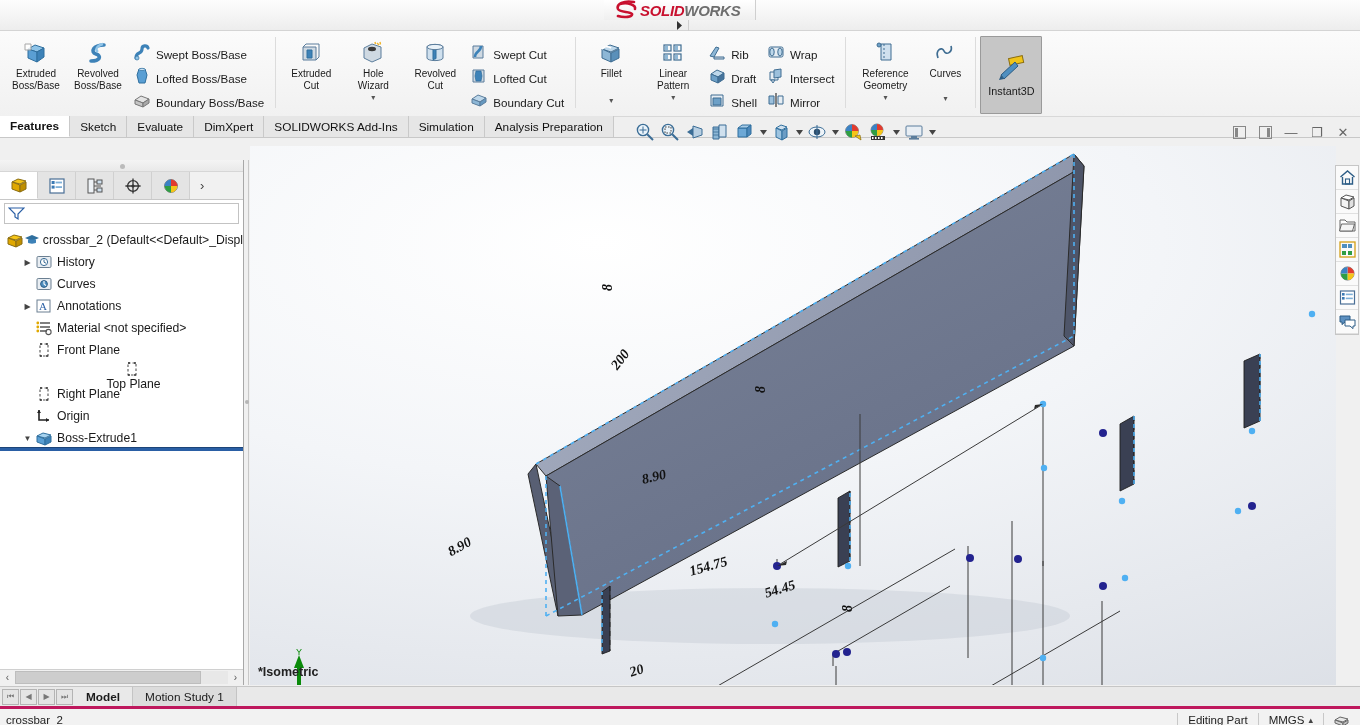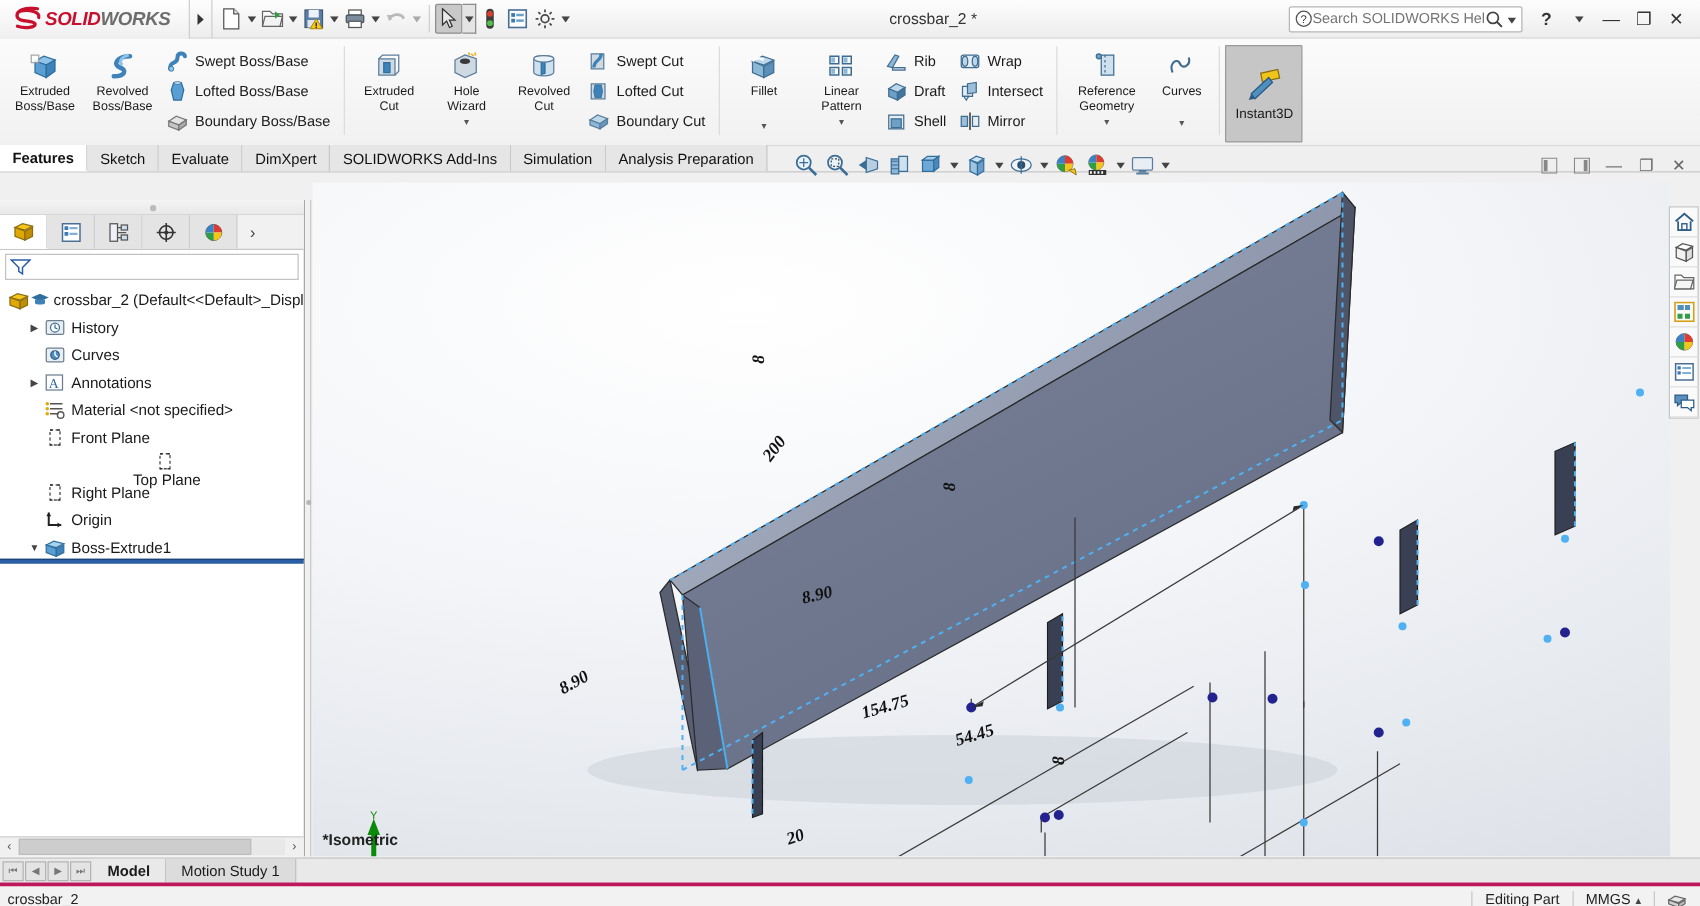--- a/index.html
+++ b/index.html
@@ -11,21 +11,21 @@
     overflow: hidden;
     background: #f0f0f0;
   }
   #app { position: relative; width: 1360px; height: 725px; }
 
   
   .titlebar {
     position: absolute; left: 0; top: 0; width: 1360px; height: 31px;
     background: linear-gradient(#fdfdfd, #ededed);
     border-bottom: 1px solid #d4d4d4;
-    display: flex; align-items: center;
+    display: flex; align-items: center; flex-direction: column;
   }
   .sw-logo {
     display: flex; align-items: center; height: 31px;
     padding: 0 8px 0 10px; min-width: 152px;
     background: linear-gradient(#ffffff,#efefef);
     border-right: 1px solid #cfcfcf;
   }
   .sw-logo .solid { color: #c8102e; font-weight: bold; font-size: 15px; font-style: italic; letter-spacing: -0.3px;}
   .sw-logo .works { color: #6d6d6d; font-weight: bold; font-size: 15px; font-style: italic; letter-spacing: -0.3px;}
   .tb-expand { width: 18px; height: 31px; display:flex; align-items:center; justify-content:center;
@@ -64,21 +64,21 @@
   }
   .big-btn {
     width: 62px; display: flex; flex-direction: column; align-items: center;
     padding-top: 4px; cursor: default; text-align: center;
   }
   .big-btn .ico { height: 30px; display: flex; align-items: center; justify-content: center; }
   .big-btn .lbl { font-size: 10px; line-height: 12px; color: #1a1a1a; }
   .big-btn .dncaret { font-size: 8px; color: #555; margin-top: 1px;}
   .col-small { display: flex; flex-direction: column; padding-top: 3px; }
   .small-btn {
-    display: flex; align-items: center; height: 24px; padding: 0 6px 0 2px; cursor: default;
+    display: flex; align-items: flex-end; height: 24px; padding: 0 6px 0 2px; cursor: default;
   }
   .small-btn .ico { width: 22px; display:flex; align-items:center; justify-content:center; }
   .small-btn .lbl { font-size: 11.6px; margin-left: 3px; white-space: nowrap; }
   .instant3d {
     width: 62px; background: #c6c6c6; border: 1px solid #9a9a9a;
     display:flex; flex-direction: column; align-items:center; justify-content:center;
     height: 78px; margin-top: 2px; border-radius: 1px;
   }
   .instant3d .lbl { font-size: 10.8px; }
 

